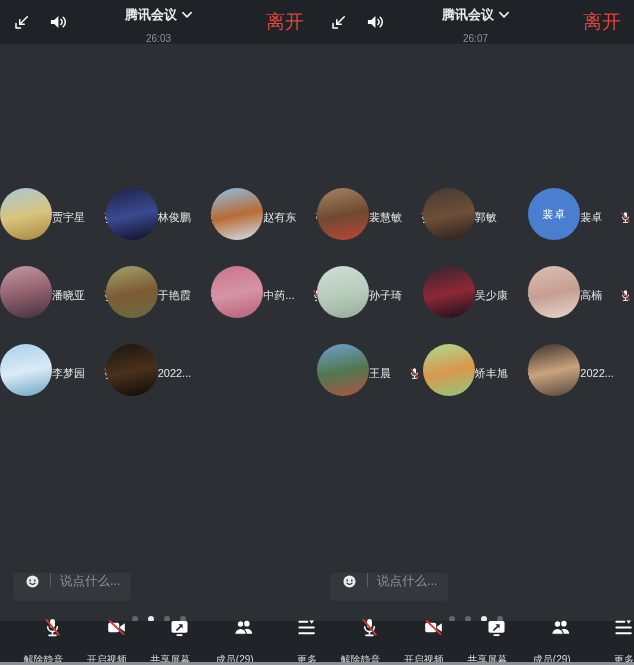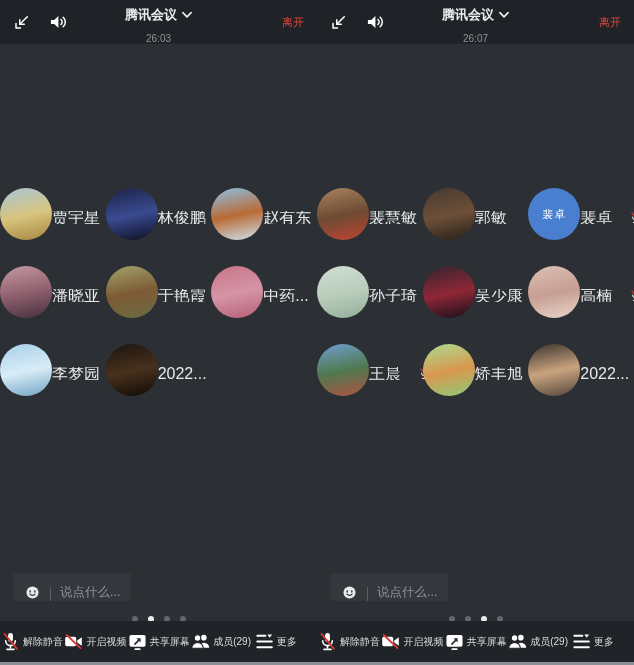--- a/index.html
+++ b/index.html
@@ -7,45 +7,45 @@
   body{display:flex;background:#17191c;font-family:"Liberation Sans","DejaVu Sans",sans-serif;-webkit-font-smoothing:antialiased}
   .phone{position:relative;width:317px;height:665px;background:#2c3034;overflow:hidden;flex:0 0 317px}
 
   
   .topbar{position:relative;height:44px;background:#1f2226;display:flex;align-items:center;padding:0 13px;gap:17px;z-index:2}
   .icon-btn{display:flex;align-items:center;justify-content:center;cursor:pointer}
   .icon-btn svg{display:block}
   .title-wrap{position:absolute;left:50%;top:6px;transform:translateX(-50%);text-align:center;white-space:nowrap}
   .title-row{display:flex;align-items:center;justify-content:flex-start;gap:4px;color:#eceded;font-size:13px;font-weight:700}
   .meet-time{font-size:10px;color:#8f9398;margin-top:9px}
-  .leave-btn{margin-left:auto;color:#e0463d;font-size:11px;font-weight:500;cursor:pointer}
+  .leave-btn{margin-left:auto;color:#e0463d;font-size:19px;font-weight:500;cursor:pointer}
 
   
   .grid{position:absolute;top:188px;left:0;right:0;display:flex;flex-wrap:wrap}
   .cell{width:33.33%;display:flex;align-items:center;margin-bottom:26px}
   .avatar{width:52px;height:52px;border-radius:50%;display:flex;align-items:center;justify-content:center;color:#fff;font-size:11px;letter-spacing:1px;flex:0 0 auto}
-  .name-row{margin-top:6px;display:flex;align-items:flex-end;gap:17px;color:#e7e8ea;font-size:16px;line-height:13px;max-width:98%}
+  .name-row{margin-top:6px;display:flex;align-items:flex-end;gap:17px;color:#e7e8ea;font-size:11px;line-height:13px;max-width:98%}
   .pname{max-width:66px;overflow:hidden;white-space:nowrap}
   .mic-s{display:flex}
   .mic-s svg{width:13px;height:13px;display:block}
 
   
-  .chatbar{position:absolute;left:13px;bottom:64px;height:28px;background:#34383c;border-radius:4px;display:flex;align-items:flex-end;gap:9px;padding:0 11px;cursor:text}
+  .chatbar{position:absolute;left:13px;bottom:64px;height:28px;background:#34383c;border-radius:4px;display:flex;align-items:flex-start;gap:9px;padding:0 11px;cursor:text}
   .chat-emoji svg{width:17px;height:17px;display:block}
   .chat-divider{width:1px;height:14px;background:#5a5f64}
   .chat-placeholder{color:#90949b;font-size:12.5px;white-space:nowrap}
 
   
   .dots{position:absolute;left:0;right:0;bottom:43px;display:flex;justify-content:center;gap:10px}
   .dot{width:6px;height:6px;border-radius:50%;background:#63676c;cursor:pointer}
   .dot.active{background:#e9ebed}
 
   
   .toolbar{position:absolute;left:0;right:0;bottom:3px;height:41px;background:#202327;display:flex;align-items:center}
-  .tb-item{flex:1;display:flex;flex-direction:row;align-items:center;gap:2px;cursor:pointer}
+  .tb-item{flex:1;display:flex;flex-direction:column;align-items:flex-end;gap:15px;cursor:pointer}
   .tb-icon svg{width:21px;height:21px;display:block}
   .tb-label{font-size:10px;color:#dbdde0;white-space:nowrap}
   .bottom-strip{position:absolute;left:0;right:0;bottom:0;height:3px;background:#8b9095}
 </style>
 </head>
 <body>
 
 <section class="phone">
   <header class="topbar">
     <span class="icon-btn">

